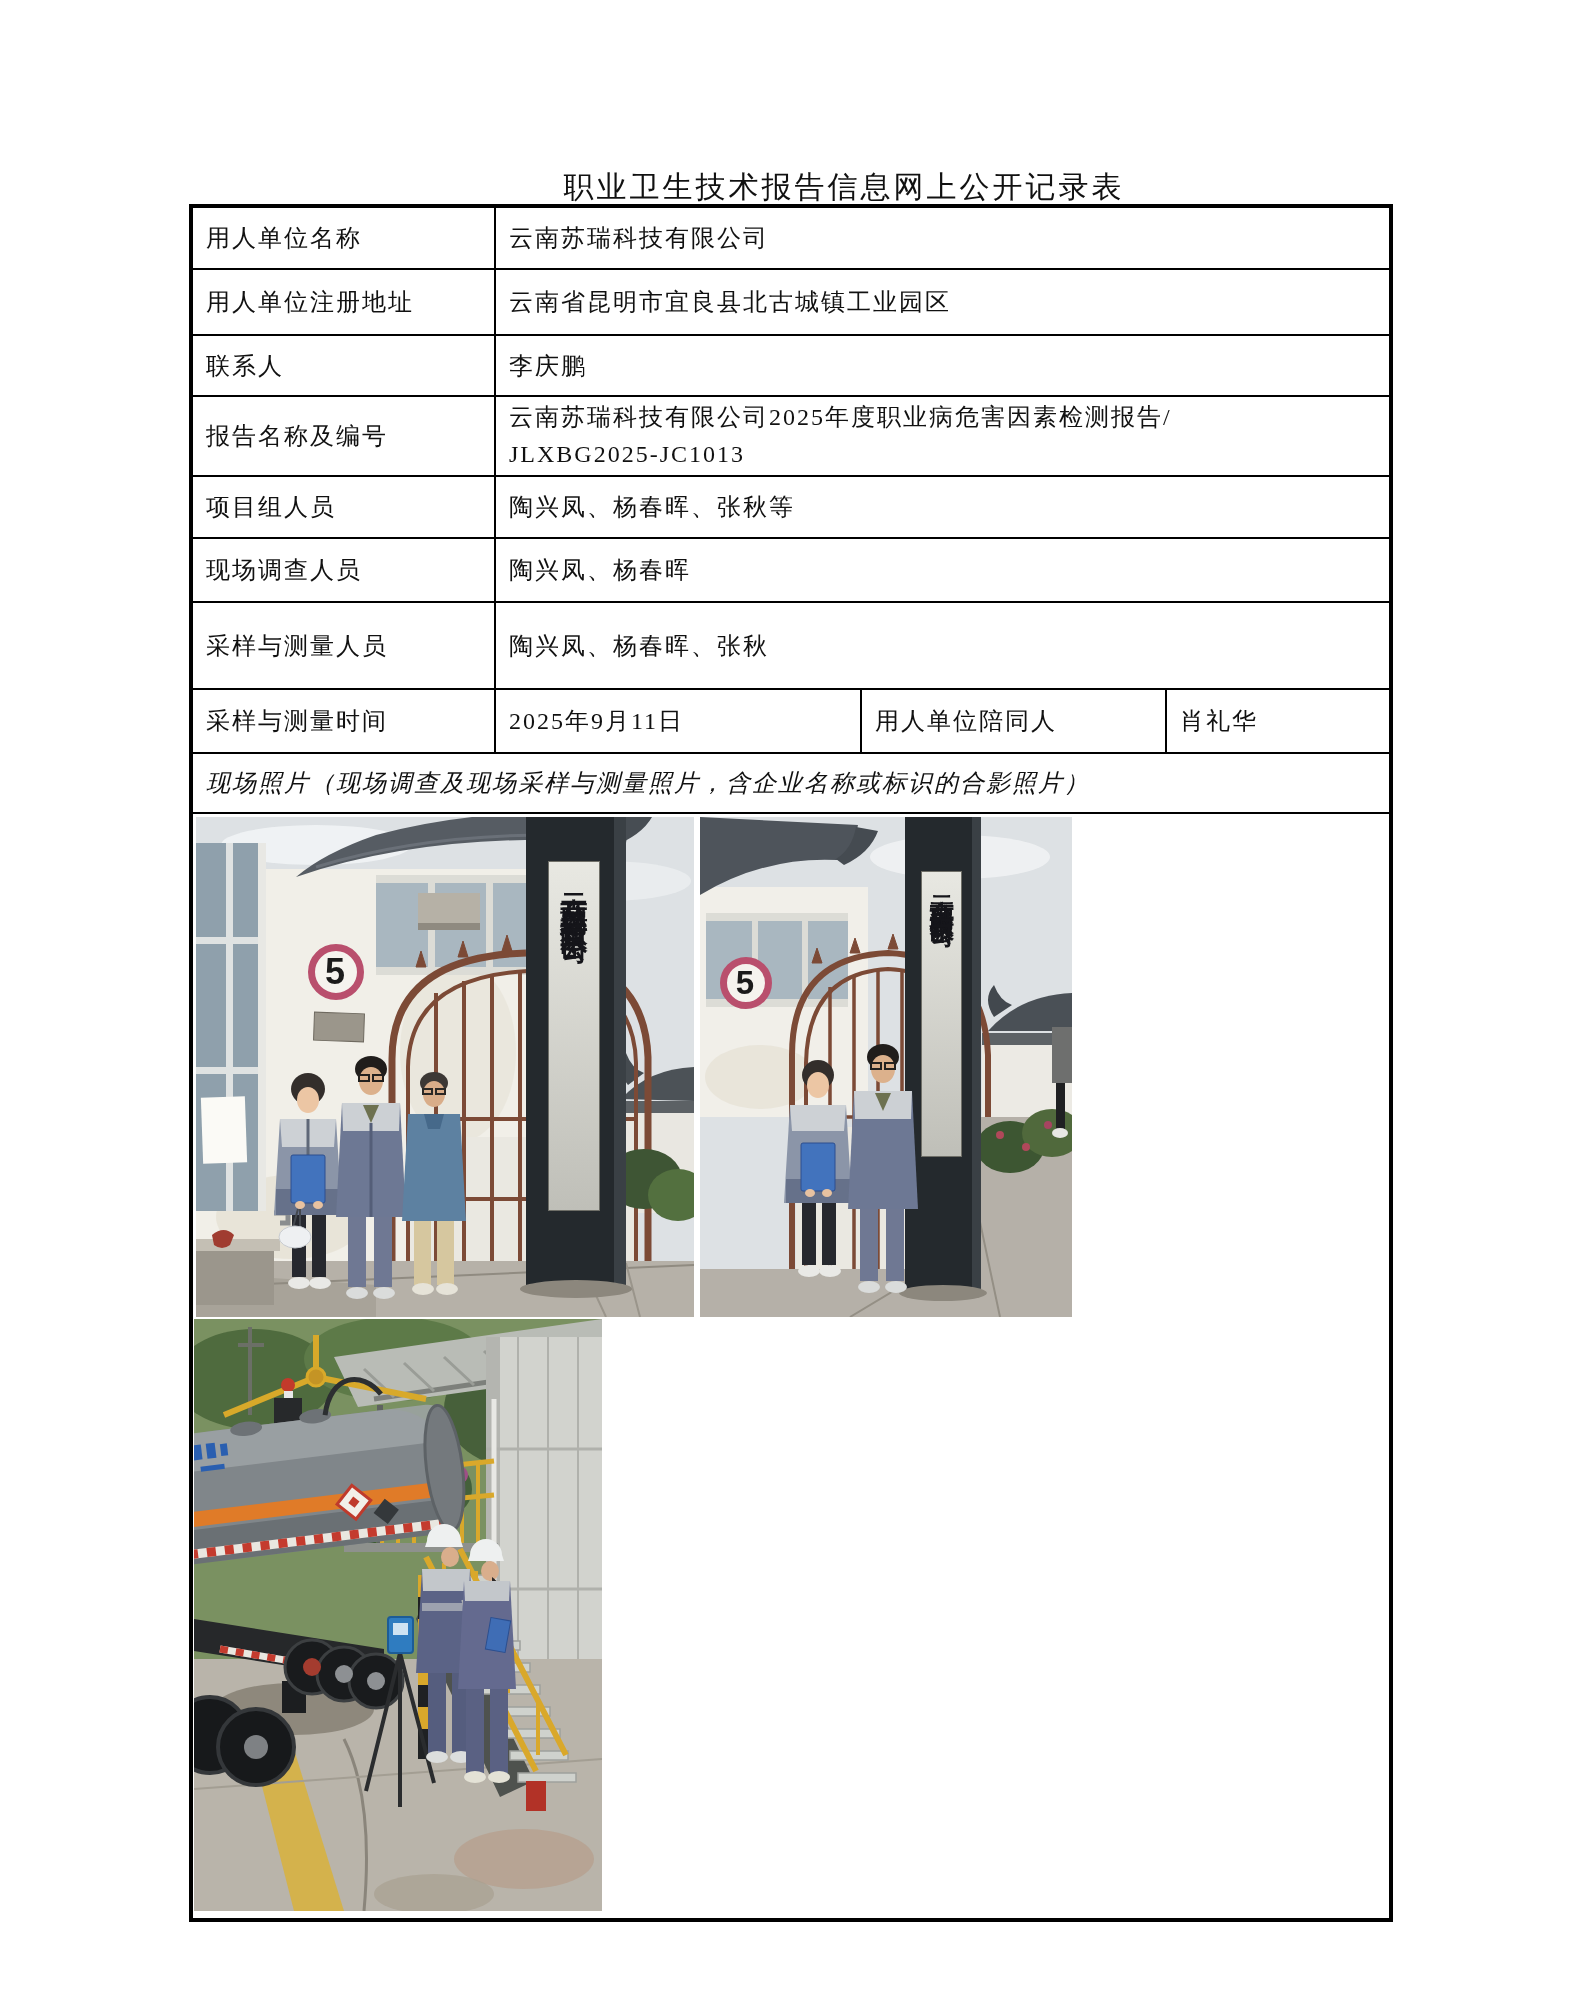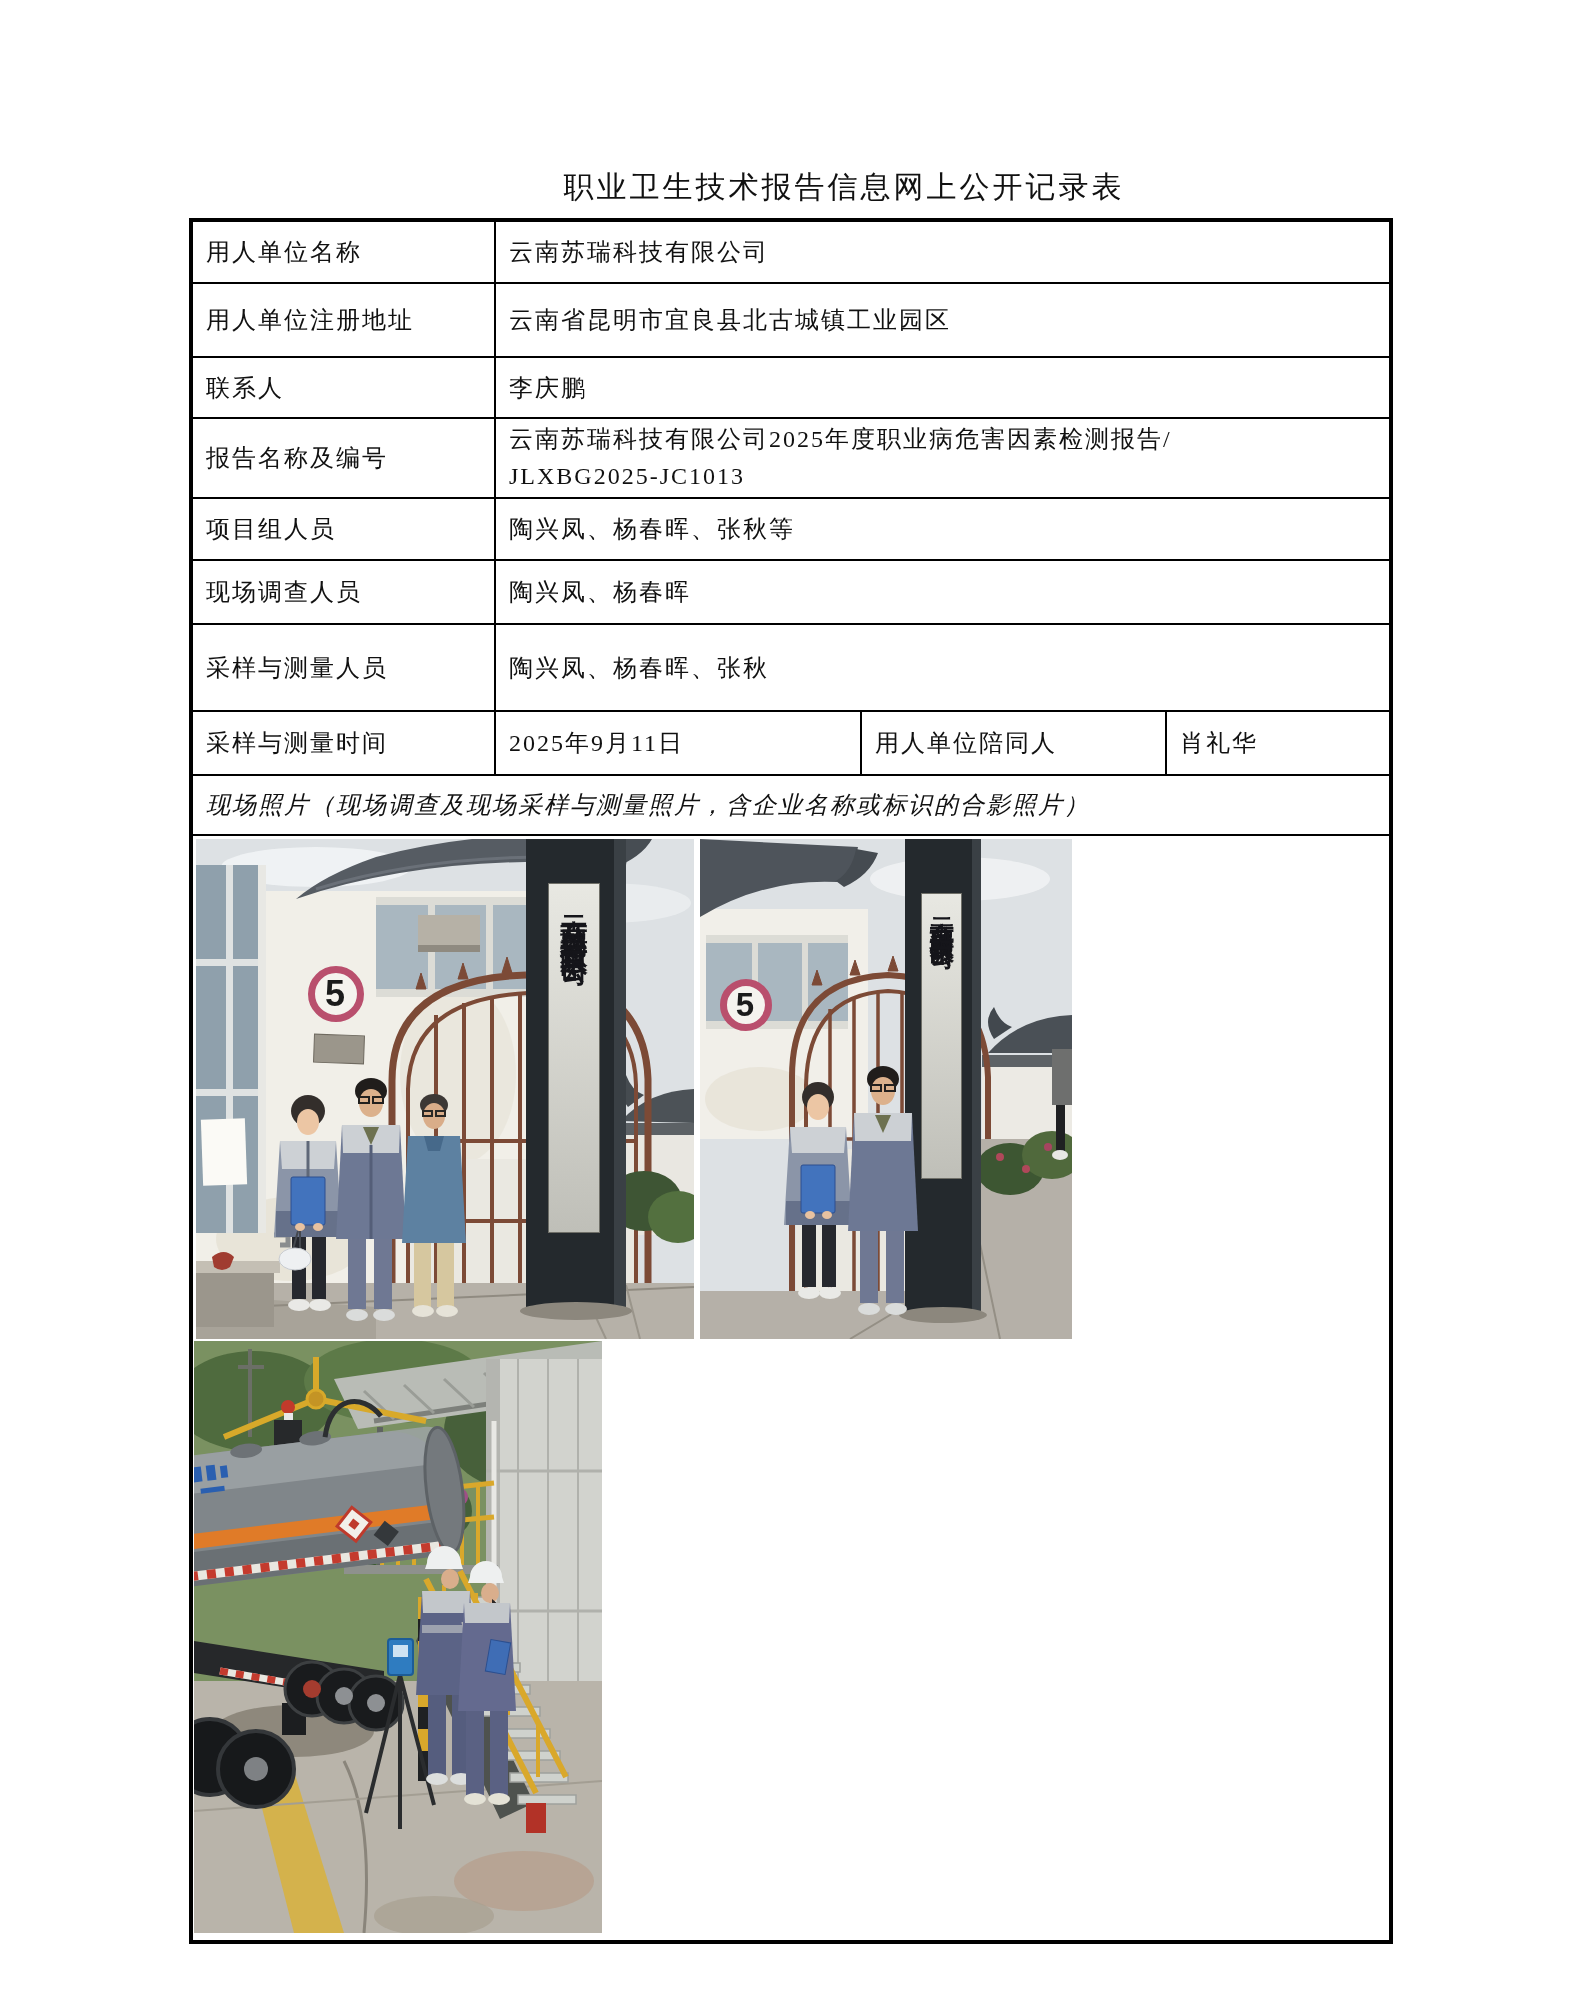--- a/index.html
+++ b/index.html
@@ -1,20 +1,20 @@
 <!DOCTYPE html>
 <html><head>
 <meta charset="utf-8">
 <style>
   html,body{margin:0;padding:0;background:#ffffff;}
   .page{position:relative;width:1588px;height:2000px;background:#fff;overflow:hidden;
         font-family:"Liberation Serif","DejaVu Serif",serif;color:#111;margin-top:45px;}
   .doc-title{position:absolute;left:244px;top:122px;width:1200px;text-align:center;
              font-size:30px;letter-spacing:3px;font-weight:500;white-space:nowrap;}
-  table.record{position:absolute;left:189px;top:173px;width:1200px;border-collapse:collapse;
+  table.record{position:absolute;left:189px;top:159px;width:1200px;border-collapse:collapse;
                table-layout:fixed;border:4px solid #000;}
   table.record td{border:2px solid #000;font-size:24px;padding:2px 13px;vertical-align:middle;
                   letter-spacing:2px;overflow:hidden;}
   td.lbl{letter-spacing:5px;}
   td.two-line span{display:block;line-height:37px;}
   td.caption-cell{letter-spacing:1px;font-style:italic;}
   td.photo-cell{padding:0;position:relative;height:1100px;}
   .photo{position:absolute;overflow:hidden;background:#d8dcdf;}
   .photo svg{display:block;width:100%;height:100%;}
   .photo1{left:3px;top:3px;width:498px;height:500px;}
@@ -45,21 +45,21 @@
         <col style="width:304px">
         <col style="width:366px">
         <col style="width:305px">
         <col style="width:225px">
       </colgroup>
     <tbody>
       <tr style="height:63px">
         <td class="lbl">用人单位名称</td>
         <td colspan="3">云南苏瑞科技有限公司</td>
       </tr>
-      <tr style="height:74px">
+      <tr style="height:66px">
         <td class="lbl">用人单位注册地址</td>
         <td colspan="3">云南省昆明市宜良县北古城镇工业园区</td>
       </tr>
       <tr style="height:61px">
         <td class="lbl">联系人</td>
         <td colspan="3">李庆鹏</td>
       </tr>
       <tr style="height:76px">
         <td class="lbl">报告名称及编号</td>
         <td colspan="3" class="two-line">

